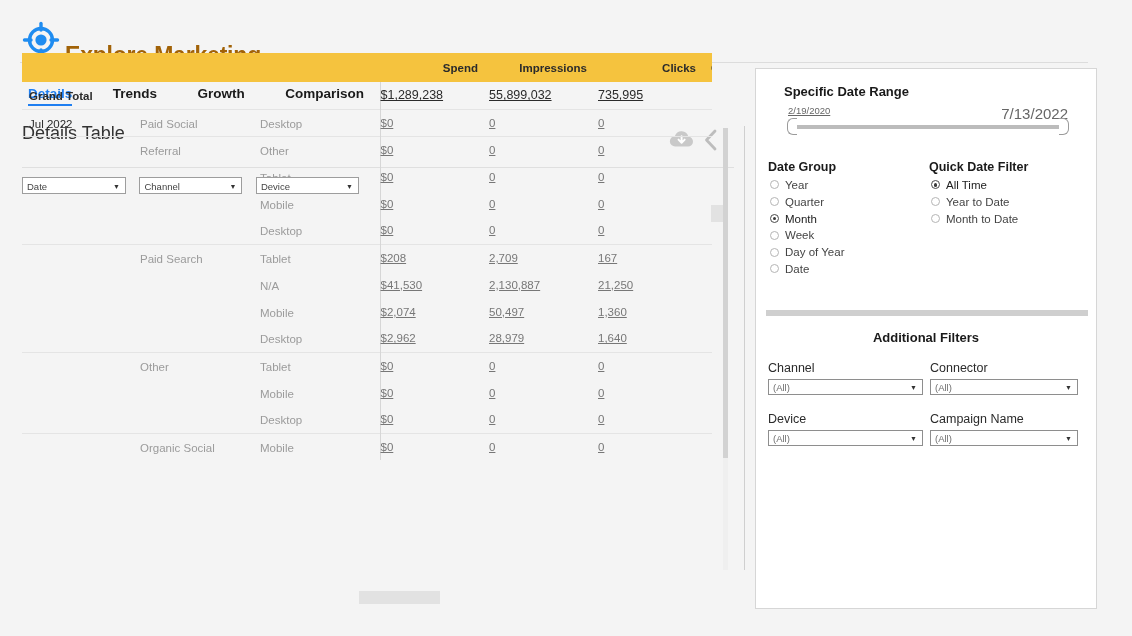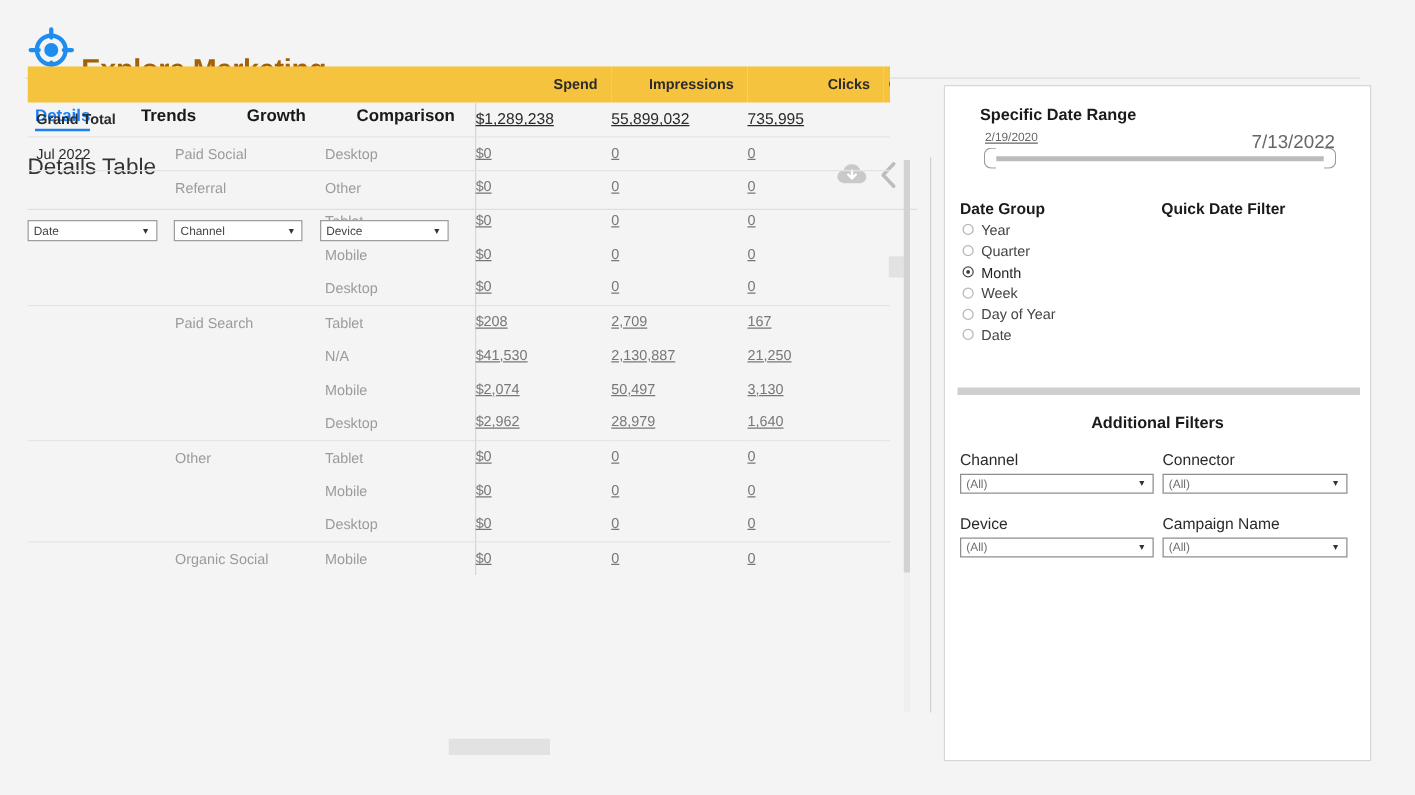--- a/index.html
+++ b/index.html
@@ -256,21 +256,21 @@
             <td class="num c3">2,130,887</td>
             <td class="num c3">21,250</td>
             <td class="c6"></td>
           </tr>
           <tr class="row">
             <td class="c0 "></td>
             <td class="c1"></td>
             <td class="c2"><span class="r-lbl">Mobile</span></td>
             <td class="num c3 vsep">$2,074</td>
             <td class="num c3">50,497</td>
-            <td class="num c3">3,130</td>
+            <td class="num c3">1,360</td>
             <td class="c6"></td>
           </tr>
           <tr class="row">
             <td class="c0 "></td>
             <td class="c1"></td>
             <td class="c2"><span class="r-lbl">Desktop</span></td>
             <td class="num c3 vsep">$2,962</td>
             <td class="num c3">28,979</td>
             <td class="num c3">1,640</td>
             <td class="c6"></td>
@@ -349,20 +349,25 @@
     <div class="radio-list" id="date-group-list" style="left:14px;top:110px;">
         <div class="radio-row"><span class="radio-mark"></span><span>Year</span></div>
         <div class="radio-row"><span class="radio-mark"></span><span>Quarter</span></div>
         <div class="radio-row sel"><span class="radio-mark"></span><span>Month</span></div>
         <div class="radio-row"><span class="radio-mark"></span><span>Week</span></div>
         <div class="radio-row"><span class="radio-mark"></span><span>Day of Year</span></div>
         <div class="radio-row"><span class="radio-mark"></span><span>Date</span></div>
       </div>
 
     <div class="grp-title" style="left:173px;top:91px;">Quick Date Filter</div>
+    <div class="radio-list" id="quick-date-list" style="left:175px;top:110px;">
+        <div class="radio-row sel"><span class="radio-mark"></span><span>All Time</span></div>
+        <div class="radio-row"><span class="radio-mark"></span><span>Year to Date</span></div>
+        <div class="radio-row"><span class="radio-mark"></span><span>Month to Date</span></div>
+      </div>
 
     <div class="hr-band"></div>
     <div class="af-title">Additional Filters</div>
 
     <div class="filter" style="left:12px;top:292px;width:155px;">
       <div class="flabel">Channel</div>
       <div class="fsel">
         <span class="ft">(All)</span>
         <span class="fa">▼</span>
       </div>

